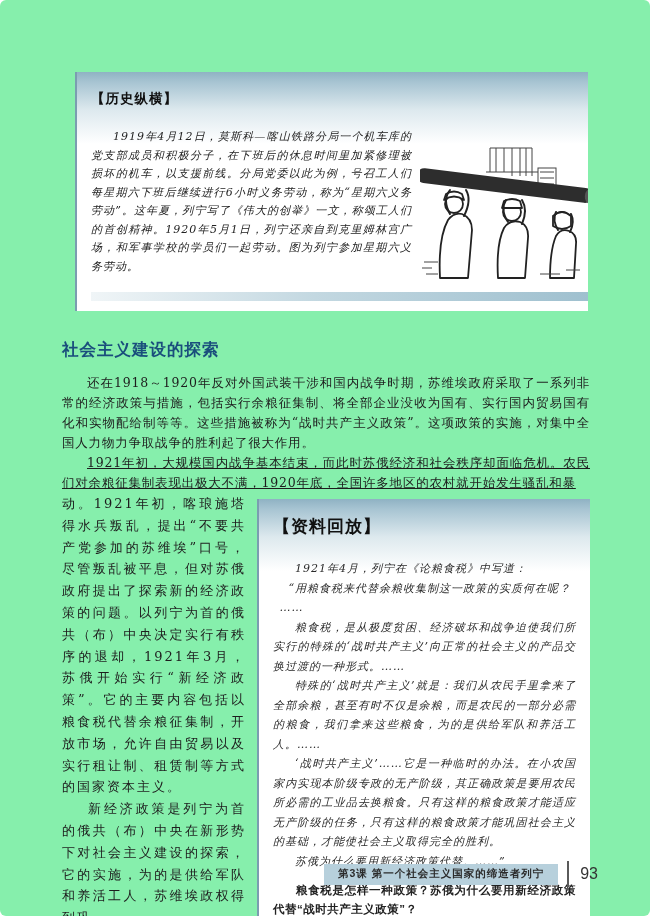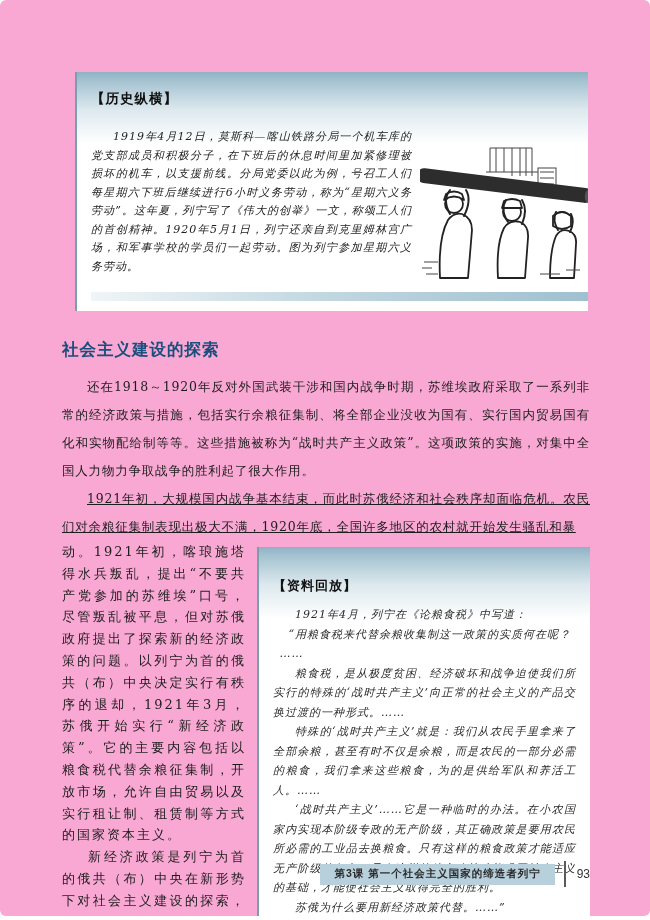--- a/index.html
+++ b/index.html
@@ -1,18 +1,18 @@
 <!DOCTYPE html>
 <html><head>
 <meta charset="utf-8">
 <style>
   * { margin: 0; padding: 0; box-sizing: border-box; }
   body { background: #ffffff; font-family: "DejaVu Serif", "Liberation Serif", serif; }
   .page {
-    position: relative; width: 650px; height: 916px; background: #f9a8d4;
+    position: relative; width: 650px; height: 916px; background: #86efac;
     overflow: hidden; color: #1f1f1f; border-radius: 6px;
   }
 
   
   .callout {
     border-left: 2px solid #7b9db0;
     background: linear-gradient(180deg, #8fb2c3 0px, #a7c4d2 10px, #dde9ee 38px, #ffffff 72px);
   }
   .callout .box-label {
     font-family: "Liberation Sans", sans-serif;
@@ -36,63 +36,63 @@
   .hist-box .strip { margin-top: 8px; margin-right: 0; }
 
   
   .section-heading {
     margin: 28px 60px 0 62px;
     font-family: "Liberation Sans", sans-serif;
     font-weight: bold; font-size: 16.5px; color: #1a4e7c; letter-spacing: 1px;
   }
   .body-p {
     margin: 12px 60px 0 62px;
-    font-size: 12.5px; line-height: 28px; letter-spacing: 0.8px;
+    font-size: 12.5px; line-height: 20px; letter-spacing: 0.8px;
     text-align: justify; text-indent: 2em; color: #1d1d1d;
   }
   .body-p.cont { margin-top: 0; text-decoration: underline; }
 
   
   .wrap-row { display: flex; margin: 0 60px 0 62px; gap: 11px; }
   .left-col { width: 184px; flex: 0 0 184px; }
   .left-col p {
     font-size: 13px; line-height: 21.8px; letter-spacing: 2px;
     text-align: justify; color: #1d1d1d;
   }
   .left-col p.indent { text-indent: 2em; }
   .right-col { flex: 1; }
 
   
   .res-box { margin-top: 6px; padding: 16px 14px 14px 14px; }
-  .res-box .box-label { font-size: 13px; letter-spacing: 1px; margin-top: 14px; }
-  .res-lines { margin-top: 10px; }
+  .res-box .box-label { font-size: 17px; letter-spacing: 1px; }
+  .res-lines { margin-top: 21px; }
   .res-lines p {
     font-size: 11px; line-height: 19.5px; letter-spacing: 1px;
     font-style: italic; color: #2a2a2a; text-align: justify; text-indent: 2em;
   }
   .res-lines p.ind-15 { text-indent: 1.4em; }
   .res-lines p.ind-05 { text-indent: 0.6em; }
   .res-question {
     margin-top: 10px;
     font-family: "Liberation Sans", sans-serif; font-weight: bold;
     font-size: 11.5px; line-height: 19px; letter-spacing: 0.5px;
     color: #222; text-indent: 2em; text-align: justify;
   }
   .res-box .strip { margin-top: 14px; margin-left: -14px; margin-right: -14px; margin-left: 0; }
 
   
-  .footer { position: absolute; top: 861px; right: 60px; display: flex; align-items: center; }
+  .footer { position: absolute; top: 861px; right: 52px; display: flex; align-items: center; }
   .footer-bar {
     background: #b7d0dc; color: #2b2b2b;
     font-family: "Liberation Sans", sans-serif; font-size: 10.5px; font-weight: bold;
     letter-spacing: 1px; padding: 3px 14px 4px 14px;
   }
   .footer-divider { width: 2px; height: 26px; background: #5a5a5a; margin-left: 9px; }
   .page-num {
-    font-family: "Liberation Sans", sans-serif; font-size: 12px; color: #333;
+    font-family: "Liberation Sans", sans-serif; font-size: 16px; color: #333;
     margin-left: 11px;
     text-align: right;
   }
 
   svg .ln { stroke: #222; stroke-width: 2; fill: none; stroke-linecap: round; }
   svg .fig { stroke: #222; stroke-width: 1.8; fill: #ffffff; stroke-linejoin: round; }
   svg .faint { stroke: #444; stroke-width: 1; fill: none; }
 </style>
 </head>
 <body>

